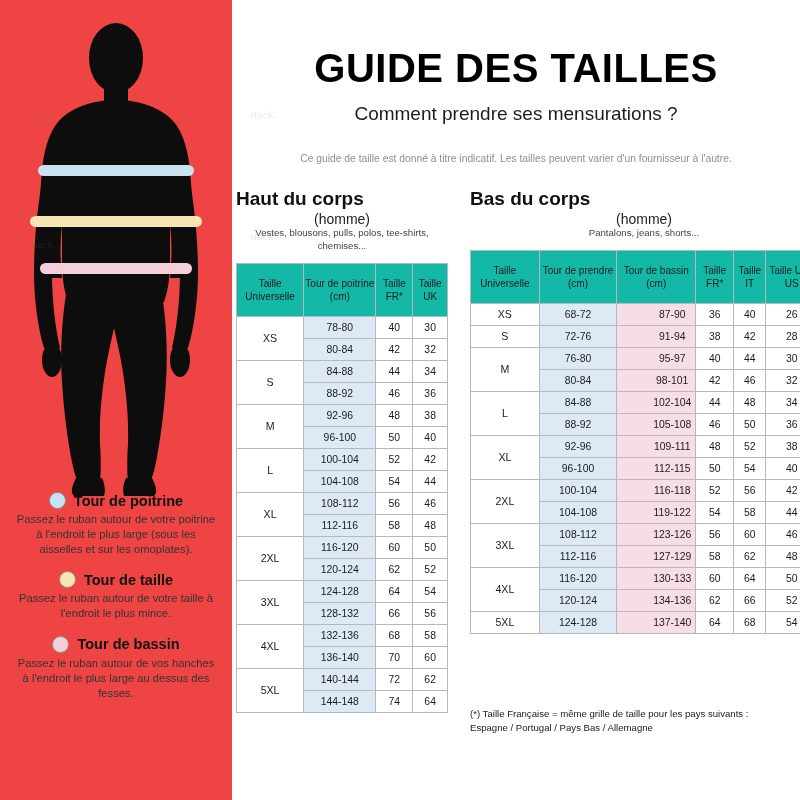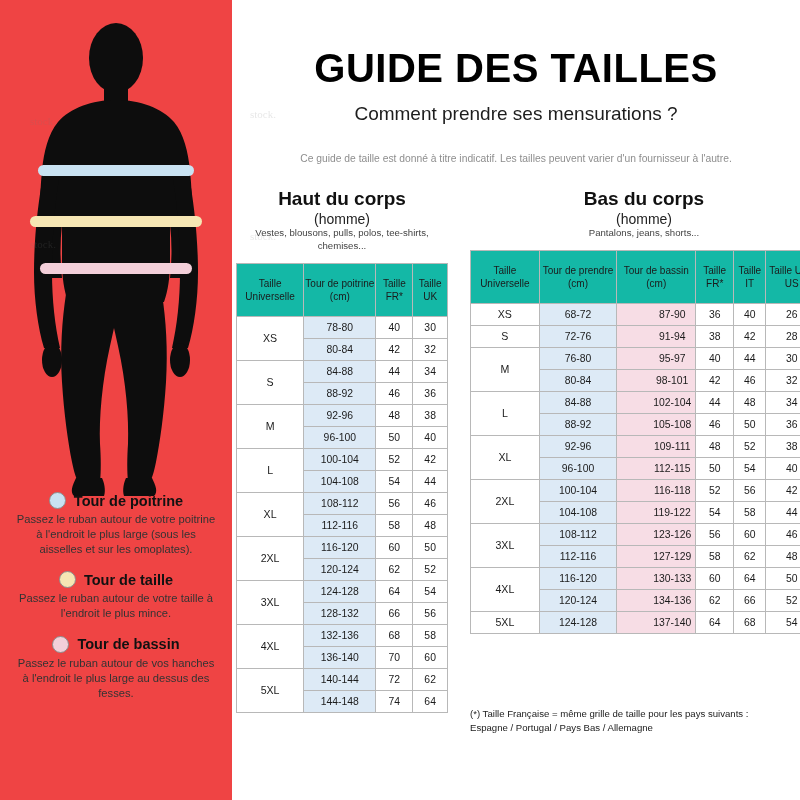--- a/index.html
+++ b/index.html
@@ -136,21 +136,20 @@
 
   
   .section {
     position: absolute;
     top: 188px;
   }
   .section.left-sec  { left: 236px;  width: 212px; }
   .section.right-sec { left: 470px;  width: 348px; }
 
   .sec-title {
-    text-align: center;
     font-size: 19px;
     font-weight: bold;
     color: #111;
     line-height: 1.15;
   }
   .sec-sub {
     text-align: center;
     font-size: 14px;
     color: #222;
     margin-top: 1px;

